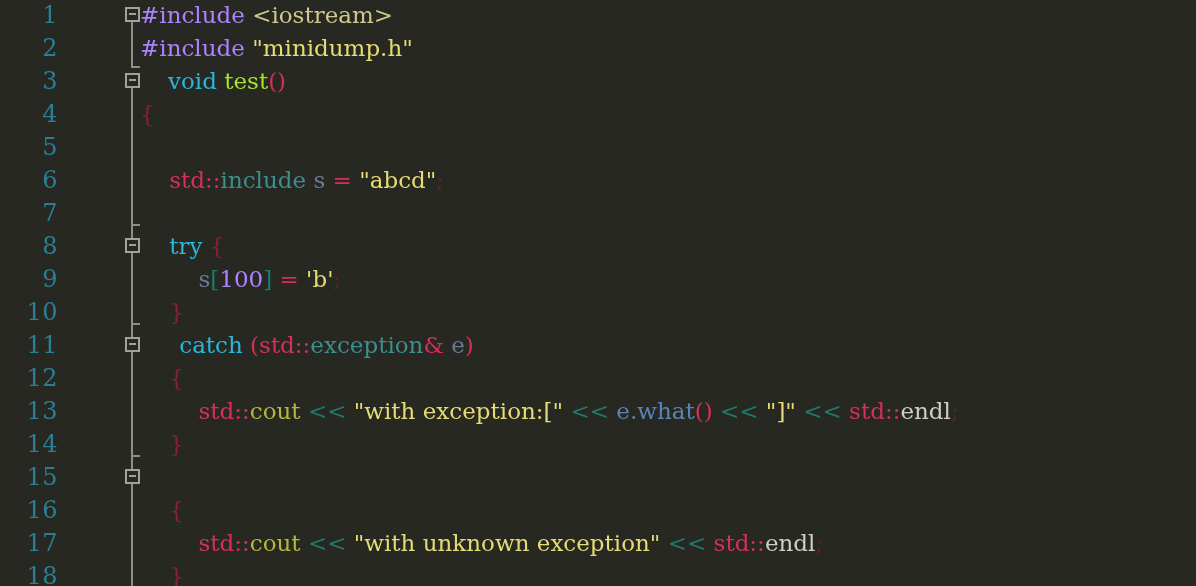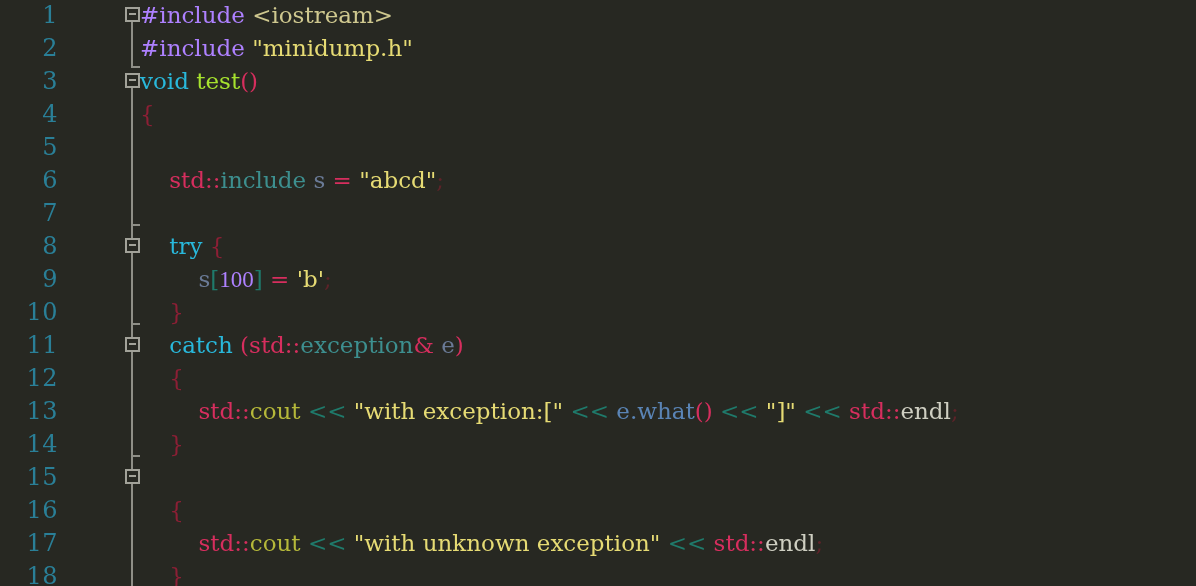--- a/index.html
+++ b/index.html
@@ -107,21 +107,21 @@
   .t-str      { color: #e6db74; }          
   .t-kw       { color: #29b8db; }          
   .t-fn       { color: #a6e22e; }          
   .t-paren    { color: #d62e5e; }          
   .t-ns       { color: #d62e5e; }          
   .t-type     { color: #3d8f8f; }          
   .t-var      { color: #6a7a96; }          
   .t-op       { color: #d62e5e; }          
   .t-brace    { color: #8c1f35; }          
   .t-semi     { color: #5d2329; }          
-  .t-num      { color: #ae81ff; font-family: Liberation Serif, serif; }          
+  .t-num      { color: #ae81ff; }          
   .t-brkt     { color: #1f7a6b; }          
   .t-shift    { color: #1f7a6b; }          
   .t-cout     { color: #b5b83a; }          
   .t-member   { color: #5a84b5; }          
   .t-amp      { color: #d62e5e; }          
   .t-plain    { color: #cfcfc2; }
 </style>
 </head>
 <body>
 
@@ -158,29 +158,29 @@
       <div class="foldbox" title="line 1 expanded" style="top: 7px;"></div>
       <div class="foldbox" title="line 3 expanded" style="top: 73px;"></div>
       <div class="foldbox" title="line 8 expanded" style="top: 238px;"></div>
       <div class="foldbox" title="line 11 expanded" style="top: 337px;"></div>
       <div class="foldbox" title="line 15 expanded" style="top: 469px;"></div>
     </div>
 
   <div class="codearea" id="codearea">
       <div class="codeline" style="top: -1px;"><span class="t-pre">#include</span><span class="t-plain"> </span><span class="t-inc">&lt;iostream&gt;</span></div>
       <div class="codeline" style="top: 32px;"><span class="t-pre">#include</span><span class="t-plain"> </span><span class="t-str">"minidump.h"</span></div>
-      <div class="codeline" style="top: 65px;"><span class="t-kw">void</span><span class="t-plain"> </span><span class="t-fn">test</span><span class="t-paren">()</span></div>
+      <div class="codeline" style="top: 65px; margin-left: 28px;"><span class="t-kw">void</span><span class="t-plain"> </span><span class="t-fn">test</span><span class="t-paren">()</span></div>
       <div class="codeline" style="top: 98px;"><span class="t-brace">{</span></div>
       <div class="codeline" style="top: 131px;"></div>
       <div class="codeline" style="top: 164px;"><span class="t-plain">    </span><span class="t-ns">std::</span><span class="t-type">include</span><span class="t-plain"> </span><span class="t-var">s</span><span class="t-plain"> </span><span class="t-op">=</span><span class="t-plain"> </span><span class="t-str">"abcd"</span><span class="t-semi">;</span></div>
       <div class="codeline" style="top: 197px;"></div>
       <div class="codeline" style="top: 230px;"><span class="t-plain">    </span><span class="t-kw">try</span><span class="t-plain"> </span><span class="t-brace">{</span></div>
       <div class="codeline" style="top: 263px;"><span class="t-plain">        </span><span class="t-var">s</span><span class="t-brkt">[</span><span class="t-num">100</span><span class="t-brkt">]</span><span class="t-plain"> </span><span class="t-op">=</span><span class="t-plain"> </span><span class="t-str">'b'</span><span class="t-semi">;</span></div>
       <div class="codeline" style="top: 296px;"><span class="t-plain">    </span><span class="t-brace">}</span></div>
-      <div class="codeline" style="top: 329px;"><span class="t-plain">    </span><span class="t-kw">catch</span><span class="t-plain"> </span><span class="t-paren">(</span><span class="t-ns">std::</span><span class="t-type">exception</span><span class="t-amp">&amp;</span><span class="t-plain"> </span><span class="t-var">e</span><span class="t-paren">)</span></div>
+      <div class="codeline" style="top: 329px; margin-left: 10px;"><span class="t-plain">    </span><span class="t-kw">catch</span><span class="t-plain"> </span><span class="t-paren">(</span><span class="t-ns">std::</span><span class="t-type">exception</span><span class="t-amp">&amp;</span><span class="t-plain"> </span><span class="t-var">e</span><span class="t-paren">)</span></div>
       <div class="codeline" style="top: 362px;"><span class="t-plain">    </span><span class="t-brace">{</span></div>
       <div class="codeline" style="top: 395px;"><span class="t-plain">        </span><span class="t-ns">std::</span><span class="t-cout">cout</span><span class="t-plain"> </span><span class="t-shift">&lt;&lt;</span><span class="t-plain"> </span><span class="t-str">"with exception:["</span><span class="t-plain"> </span><span class="t-shift">&lt;&lt;</span><span class="t-plain"> </span><span class="t-member">e.what</span><span class="t-paren">()</span><span class="t-plain"> </span><span class="t-shift">&lt;&lt;</span><span class="t-plain"> </span><span class="t-str">"]"</span><span class="t-plain"> </span><span class="t-shift">&lt;&lt;</span><span class="t-plain"> </span><span class="t-ns">std::</span><span class="t-plain">endl</span><span class="t-semi">;</span></div>
       <div class="codeline" style="top: 428px;"><span class="t-plain">    </span><span class="t-brace">}</span></div>
       <div class="codeline" style="top: 494px;"><span class="t-plain">    </span><span class="t-brace">{</span></div>
       <div class="codeline" style="top: 527px;"><span class="t-plain">        </span><span class="t-ns">std::</span><span class="t-cout">cout</span><span class="t-plain"> </span><span class="t-shift">&lt;&lt;</span><span class="t-plain"> </span><span class="t-str">"with unknown exception"</span><span class="t-plain"> </span><span class="t-shift">&lt;&lt;</span><span class="t-plain"> </span><span class="t-ns">std::</span><span class="t-plain">endl</span><span class="t-semi">;</span></div>
       <div class="codeline" style="top: 560px;"><span class="t-plain">    </span><span class="t-brace">}</span></div>
     </div>
 
 </div>
 

